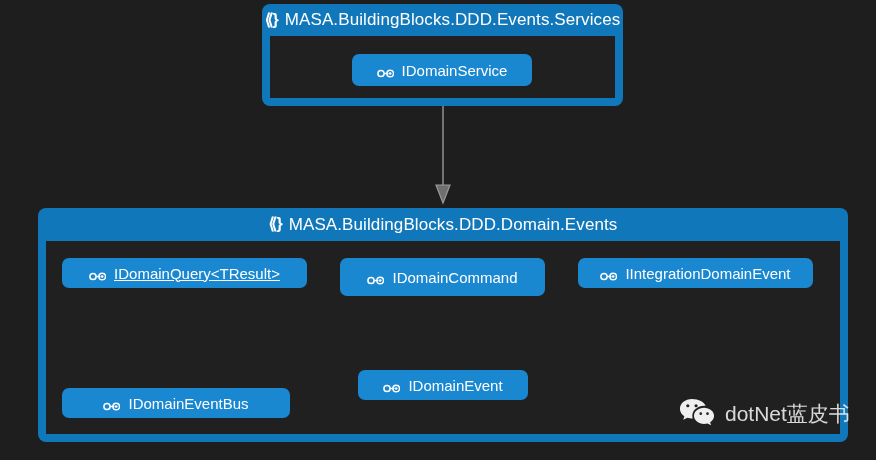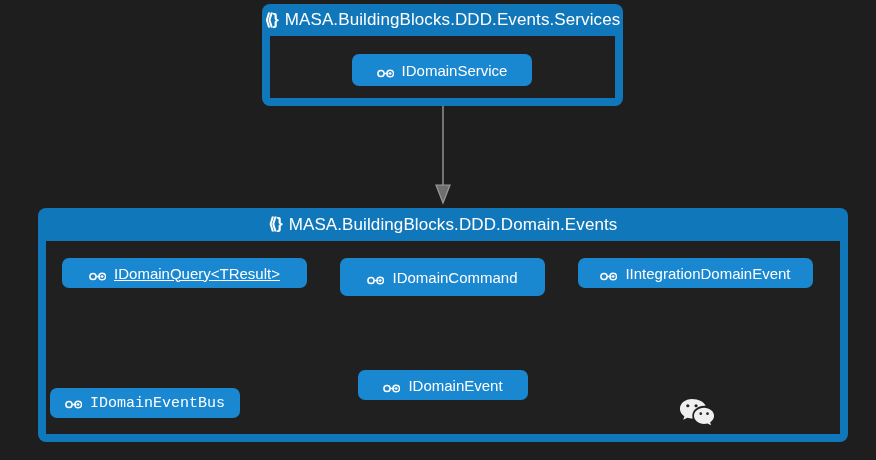--- a/index.html
+++ b/index.html
@@ -197,21 +197,21 @@
       <svg viewBox="0 0 17 11" width="17" height="11">
         <circle cx="4" cy="5.5" r="3.1" fill="none" stroke="#ffffff" stroke-width="1.5"></circle>
         <line x1="7.2" y1="5.5" x2="11.4" y2="5.5" stroke="#ffffff" stroke-width="1.5"></line>
         <circle cx="13.2" cy="5.5" r="3.3" fill="none" stroke="#ffffff" stroke-width="1.5"></circle>
         <circle cx="13.2" cy="5.5" r="1.35" fill="#ffffff"></circle>
       </svg>
     </span>
     <span class="node-label">IDomainEvent</span>
   </div>
 
-  <div class="node" style="left:50px; top:388px; width:190px; height:30px;font-family:Liberation Mono, monospace;">
+  <div class="node" style="left:62px; top:388px; width:228px; height:30px;">
     <span class="iface-icon">
       <svg viewBox="0 0 17 11" width="17" height="11">
         <circle cx="4" cy="5.5" r="3.1" fill="none" stroke="#ffffff" stroke-width="1.5"></circle>
         <line x1="7.2" y1="5.5" x2="11.4" y2="5.5" stroke="#ffffff" stroke-width="1.5"></line>
         <circle cx="13.2" cy="5.5" r="3.3" fill="none" stroke="#ffffff" stroke-width="1.5"></circle>
         <circle cx="13.2" cy="5.5" r="1.35" fill="#ffffff"></circle>
       </svg>
     </span>
     <span class="node-label">IDomainEventBus</span>
   </div>
@@ -220,15 +220,16 @@
     <span style="display:inline-block;">
       <svg viewBox="0 0 40 32" width="38" height="30">
         <path d="M14.6 3.2C7.4 3.2 1.8 7.9 1.8 13.6c0 3.2 1.8 6.1 4.7 8L5.3 25.4l4.5-2.3c1.5.5 3.2.8 4.8.8h.9c-.3-.9-.5-1.9-.5-2.9 0-5.9 5.7-10.6 12.8-10.6.5 0 .9 0 1.4.1C27.8 6.4 21.8 3.2 14.6 3.2z" fill="#efefef"></path>
         <circle cx="10.2" cy="10.4" r="1.7" fill="#202020"></circle>
         <circle cx="19.0" cy="10.4" r="1.7" fill="#202020"></circle>
         <path d="M38.2 21.1c0-4.8-4.8-8.7-10.7-8.7s-10.7 3.9-10.7 8.7 4.8 8.7 10.7 8.7c1.3 0 2.5-.2 3.7-.5l3.8 1.9-1-3.1c2.5-1.6 4.2-4.1 4.2-7z" fill="#efefef"></path>
         <circle cx="24.0" cy="18.8" r="1.4" fill="#202020"></circle>
         <circle cx="31.2" cy="18.8" r="1.4" fill="#202020"></circle>
       </svg>
     </span>
+    <span class="wm-text">dotNet蓝皮书</span>
   </div>
 
 </div>
 
 </body></html>

